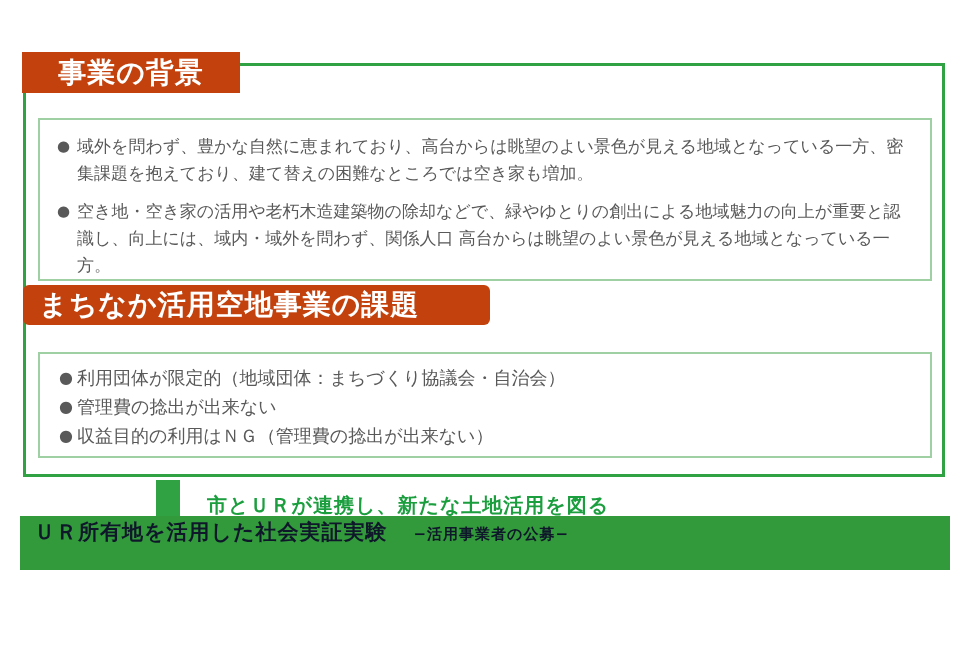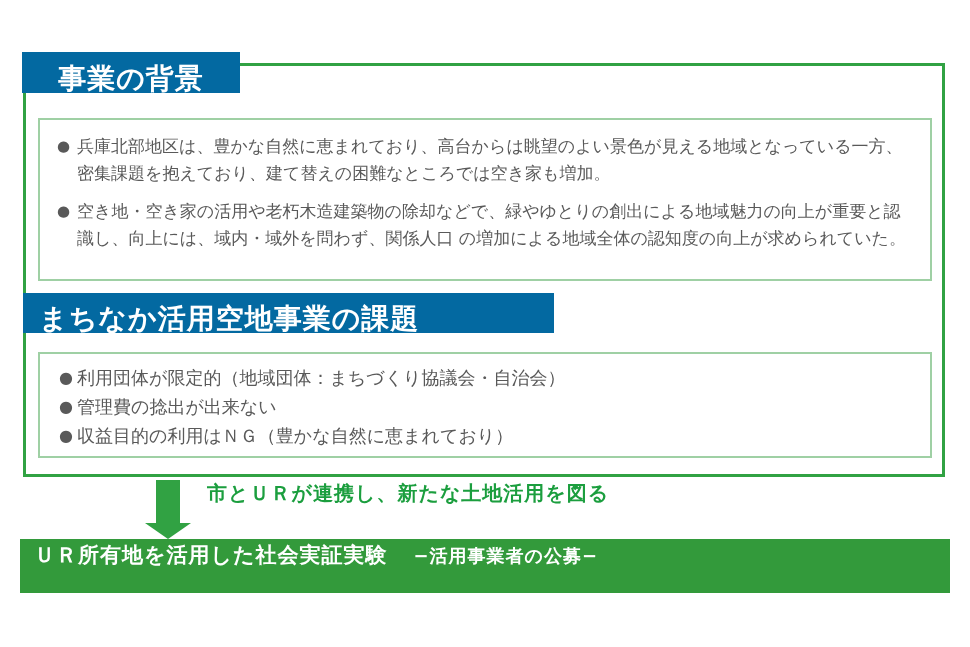--- a/index.html
+++ b/index.html
@@ -9,26 +9,26 @@
     position:relative; width:970px; height:647px; background:#ffffff;
     overflow:hidden; margin:0 auto;
   }
   
   .outer-box {
     position:absolute; left:23px; top:63px; width:922px; height:414px;
     border:3px solid #31a243; background:#ffffff;
   }
   
   .green-title {
-    position:absolute; background:#0369a1; color:#ffffff;
-    font-weight:bold; display:flex; align-items:flex-end;
+    position:absolute; background:#c2410c; color:#ffffff;
+    font-weight:bold; display:flex; align-items:center;
     letter-spacing:1px; line-height:1;
   }
   .title1 { left:22px; top:52px; width:218px; height:41px; font-size:28px; justify-content:center; }
-  .title2 { left:23px; top:293px; width:531px; height:40px; font-size:28px; padding-left:16px; }
+  .title2 { left:23px; top:285px; width:467px; height:40px; font-size:28px; padding-left:16px;border-radius:6px; }
   
   .inner-box {
     position:absolute; left:38px; width:894px; background:#ffffff;
     border:2px solid #9fd0a4; color:#595959;
   }
   .box1 { top:118px; height:163px; font-size:17px; line-height:27px; padding:13px 22px 0 17px; }
   .box2 { top:352px; height:106px; font-size:18px; line-height:29px; padding:9px 20px 0 19px; }
   .bullet-row { display:flex; align-items:flex-start; }
   .box1 .bullet-row + .bullet-row { margin-top:11px; }
   .box1 .bullet-marker { flex:0 0 20px; font-size:15px; }
@@ -38,71 +38,71 @@
   .arrow-stem {
     position:absolute; left:156px; top:480px; width:24px; height:43px;
     background:#31a243;
   }
   .arrow-head {
     position:absolute; left:145px; top:523px; width:0; height:0;
     border-left:23px solid transparent; border-right:23px solid transparent;
     border-top:16px solid #31a243;
   }
   .arrow-label {
-    position:absolute; left:207px; top:480px;
+    position:absolute; left:207px; top:492px;
     color:#1b9e3e; font-size:20px; font-weight:bold; letter-spacing:1px;
   }
   
   .banner {
-    position:absolute; left:20px; top:539px; width:930px; height:54px;
-    background:#339a3b; color:#ffffff; padding:4px 0 0 14px;
+    position:absolute; left:20px; top:516px; width:930px; height:54px;
+    background:#339a3b; color:#0f172a; padding:4px 0 0 14px;
   }
   .banner-line1 { display:flex; align-items:baseline; line-height:24px; }
   .banner-title { font-size:21px; font-weight:bold; letter-spacing:1px; }
-  .banner-subtitle { font-size:18px; font-weight:bold; margin-left:26px; letter-spacing:1px; }
+  .banner-subtitle { font-size:15px; font-weight:bold; margin-left:26px; letter-spacing:1px; }
   .banner-line2 { font-size:16px; line-height:23px; padding-left:268px; letter-spacing:1px; }
 </style>
 </head>
 <body>
 
 <div class="stage">
 
   <div class="outer-box"></div>
 
   <div class="green-title title1">
     <span>事業の背景</span>
   </div>
 
   <div class="inner-box box1">
     <div class="bullet-row">
       <span class="bullet-marker">●</span>
-      <span class="bullet-text">兵庫北部地区は、豊かな自然に恵まれており、高台からは眺望のよい景色が見える地域となっている一方、密集課題を抱えており、建て替えの困難なところでは空き家も増加。</span>
+      <span class="bullet-text">域外を問わず、豊かな自然に恵まれており、高台からは眺望のよい景色が見える地域となっている一方、密集課題を抱えており、建て替えの困難なところでは空き家も増加。</span>
     </div>
     <div class="bullet-row">
       <span class="bullet-marker">●</span>
-      <span class="bullet-text">空き地・空き家の活用や老朽木造建築物の除却などで、緑やゆとりの創出による地域魅力の向上が重要と認識し、向上には、域内・域外を問わず、関係人口 の増加による地域全体の認知度の向上が求められていた。</span>
+      <span class="bullet-text">空き地・空き家の活用や老朽木造建築物の除却などで、緑やゆとりの創出による地域魅力の向上が重要と認識し、向上には、域内・域外を問わず、関係人口 高台からは眺望のよい景色が見える地域となっている一方。</span>
     </div>
   </div>
 
   <div class="green-title title2">
     <span>まちなか活用空地事業の課題</span>
   </div>
 
   <div class="inner-box box2">
     <div class="bullet-row">
       <span class="bullet-marker">●</span>
       <span class="bullet-text">利用団体が限定的（地域団体：まちづくり協議会・自治会）</span>
     </div>
     <div class="bullet-row">
       <span class="bullet-marker">●</span>
       <span class="bullet-text">管理費の捻出が出来ない</span>
     </div>
     <div class="bullet-row">
       <span class="bullet-marker">●</span>
-      <span class="bullet-text">収益目的の利用はＮＧ（豊かな自然に恵まれており）</span>
+      <span class="bullet-text">収益目的の利用はＮＧ（管理費の捻出が出来ない）</span>
     </div>
   </div>
 
   <div class="arrow-stem"></div>
   <div class="arrow-head"></div>
   <div class="arrow-label">市とＵＲが連携し、新たな土地活用を図る</div>
 
   <div class="banner">
     <div class="banner-line1">
       <span class="banner-title">ＵＲ所有地を活用した社会実証実験</span>

